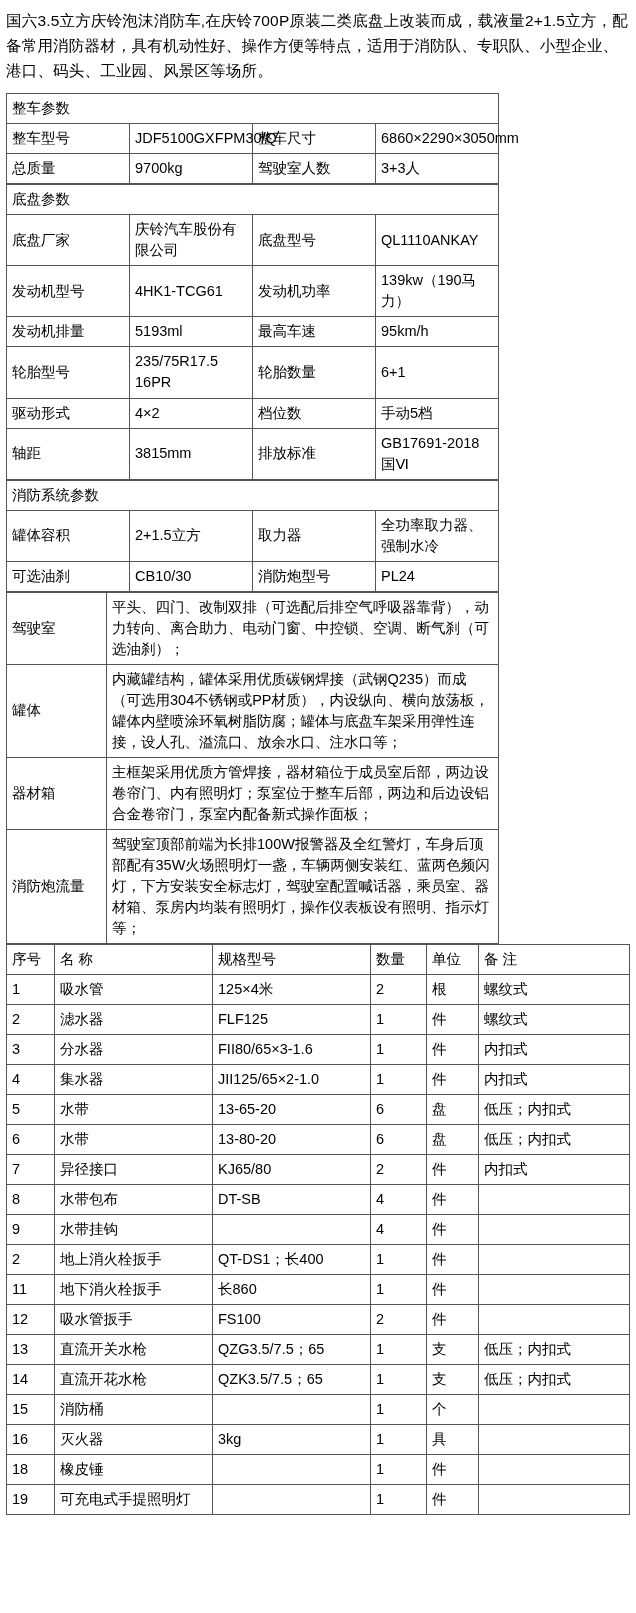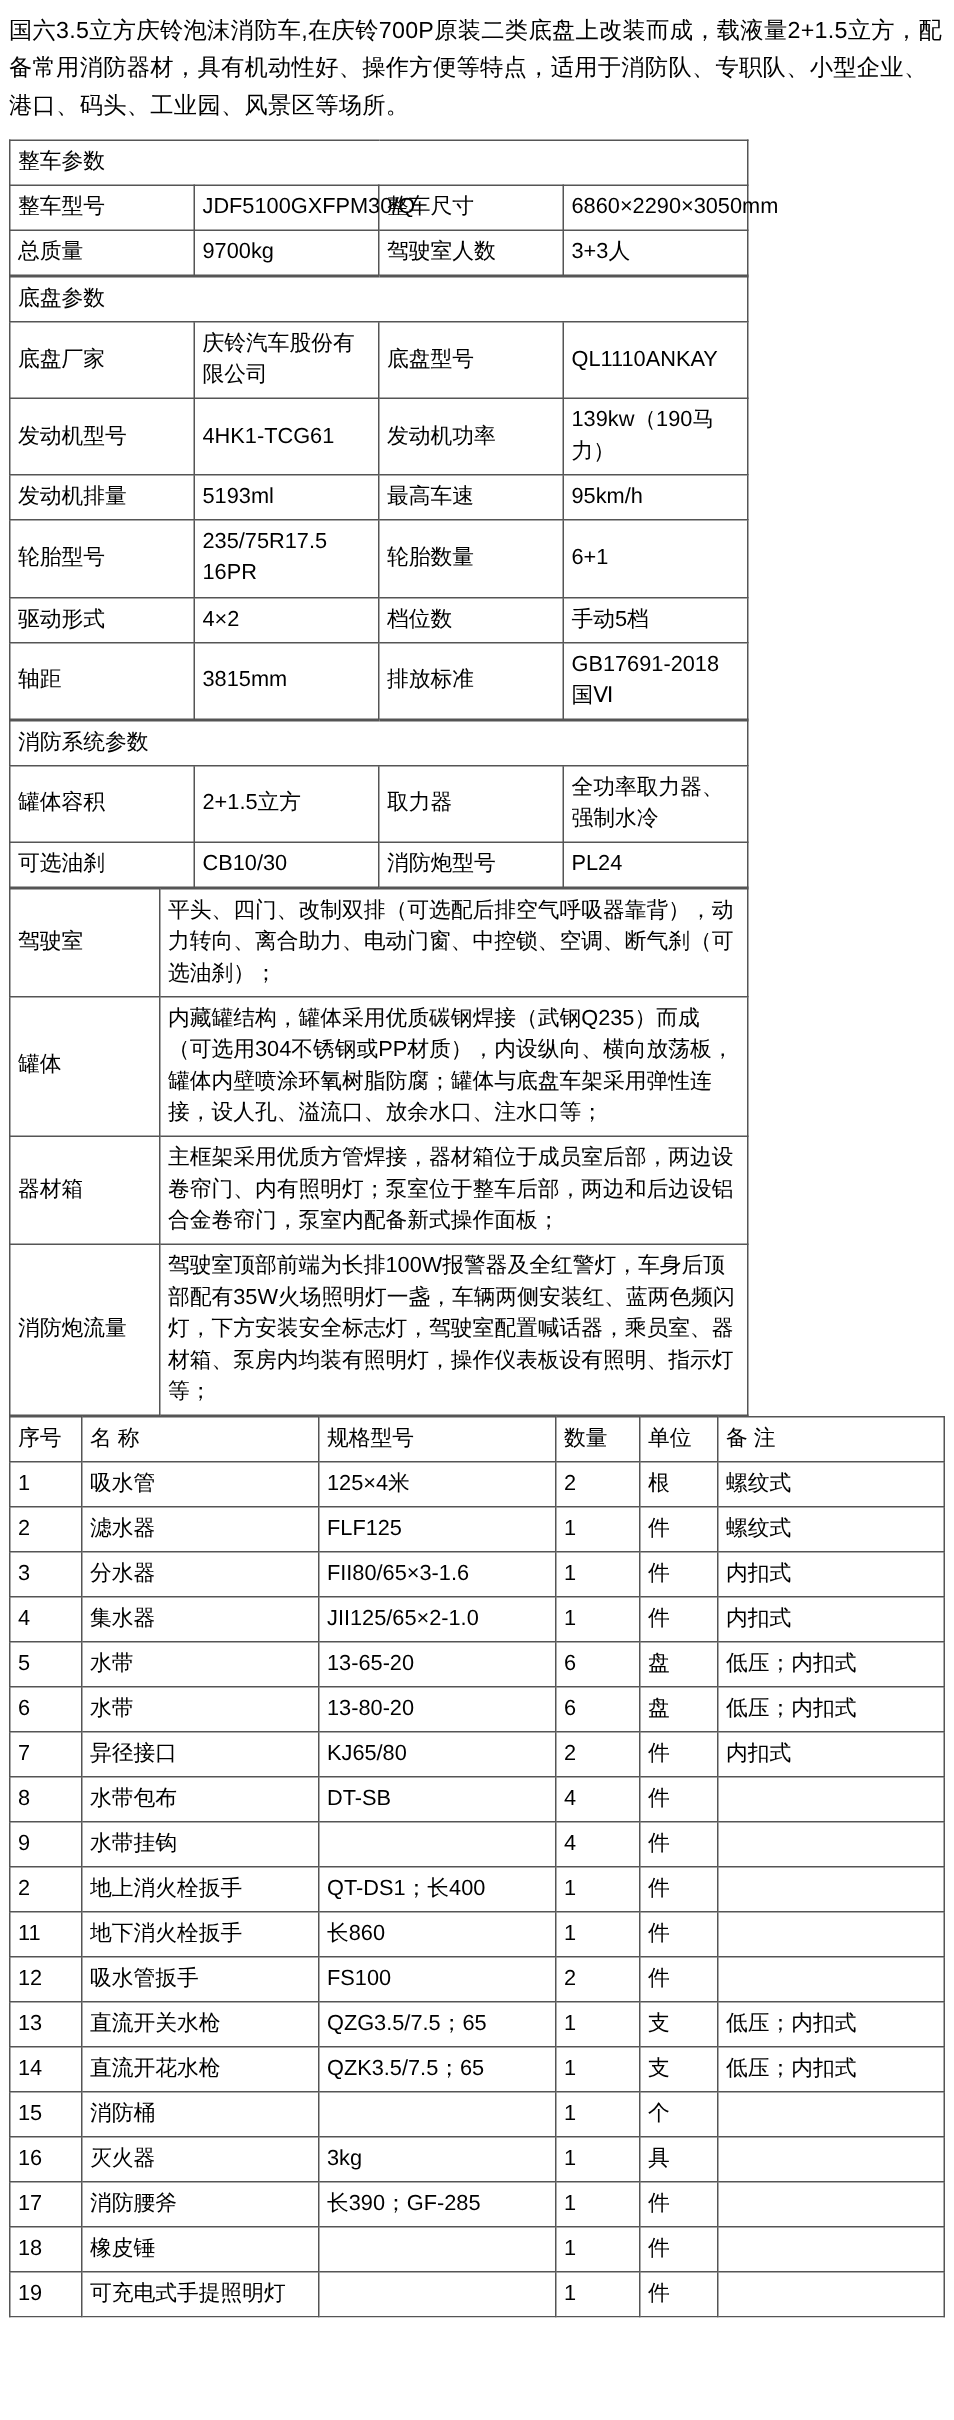--- a/index.html
+++ b/index.html
@@ -334,28 +334,20 @@
       </tr>
       <tr>
         <td class="c0">16</td>
         <td class="c1">灭火器</td>
         <td class="c2">3kg</td>
         <td class="c3">1</td>
         <td class="c4">具</td>
         <td class="c5"></td>
       </tr>
       <tr>
-        <td class="c0">17</td>
-        <td class="c1">消防腰斧</td>
-        <td class="c2">长390；GF-285</td>
-        <td class="c3">1</td>
-        <td class="c4">件</td>
-        <td class="c5"></td>
-      </tr>
-      <tr>
         <td class="c0">18</td>
         <td class="c1">橡皮锤</td>
         <td class="c2"></td>
         <td class="c3">1</td>
         <td class="c4">件</td>
         <td class="c5"></td>
       </tr>
       <tr>
         <td class="c0">19</td>
         <td class="c1">可充电式手提照明灯</td>

